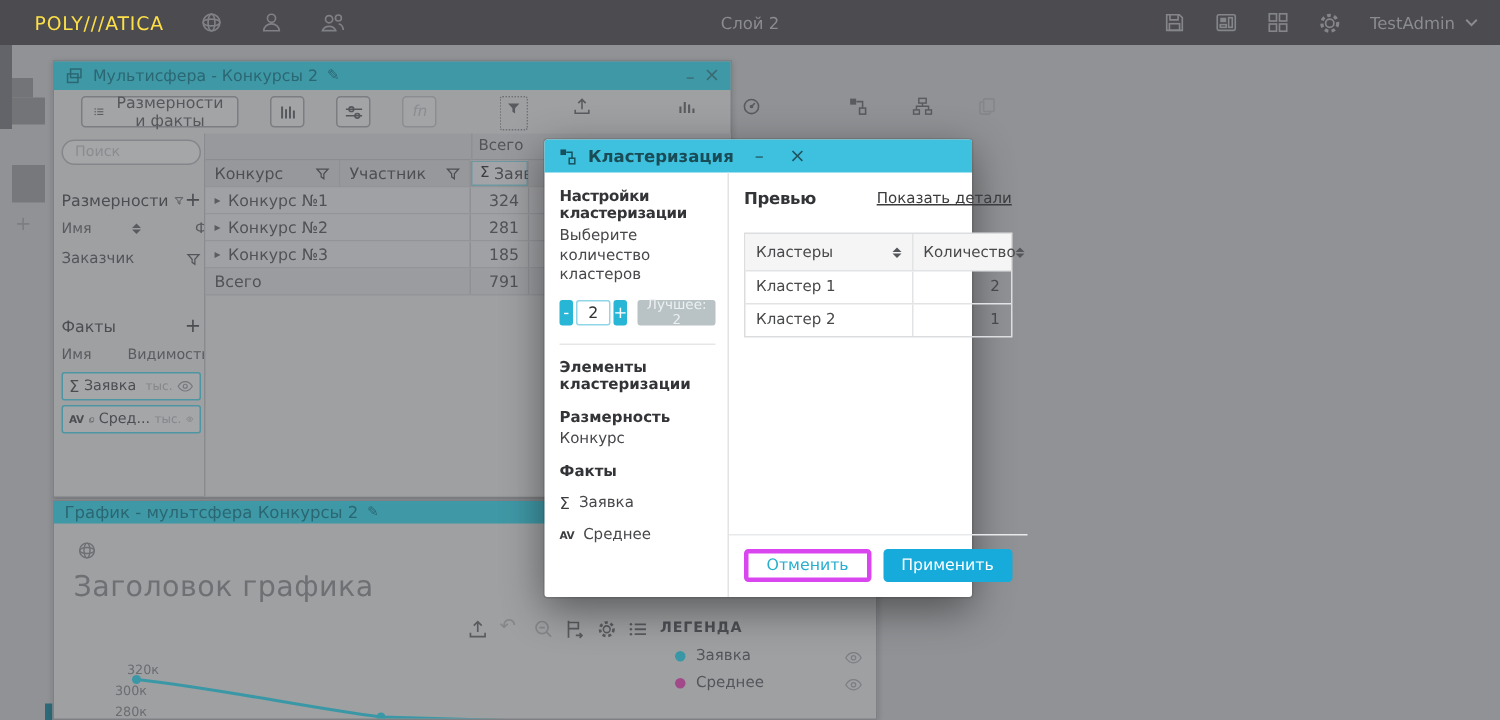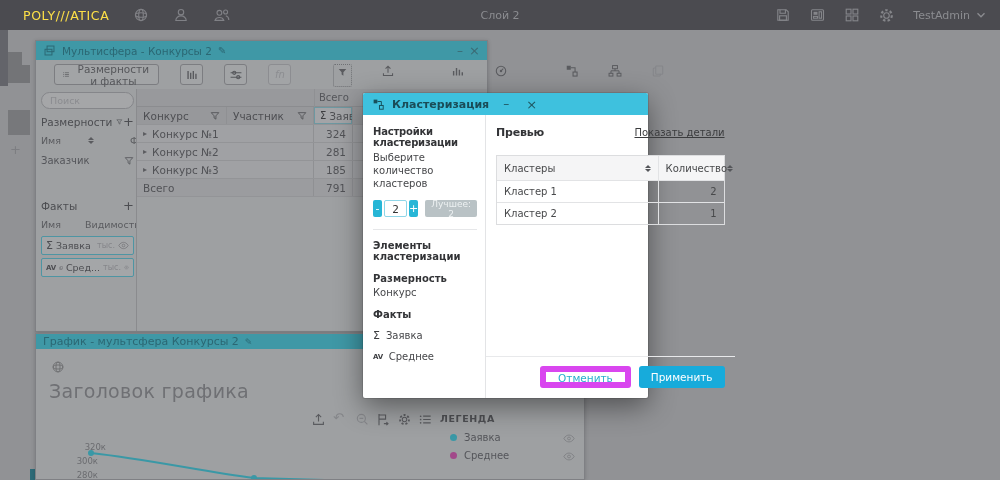--- a/index.html
+++ b/index.html
@@ -24,21 +24,21 @@
   
   .tbtn{display:inline-flex;align-items:center;gap:5px;height:21px;padding:0 7px;border:1px solid #7c7d81;border-radius:3px;color:#565still;color:#56575b;font-size:10.5px;background:rgba(255,255,255,.05);}
   .iconbtn{display:inline-flex;align-items:center;justify-content:center;height:21px;min-width:23px;border:1px solid #7c7d81;border-radius:3px;color:#56575b;background:rgba(255,255,255,.05);}
   .iconbtn.disabled{color:#8c8d91;border-color:#8c8d91;}
   .mini-ico{color:#5a5b5f;}
   .mini-ico.disabled{color:#85868a;}
   .vsep{width:1px;height:14px;background:#838488;}
   
   .search{width:100%;height:17px;border:1px solid #85868a;border-radius:9px;background:#a5a6a8;font-size:9.5px;color:#5a5b5f;padding:0 8px;outline:none;}
   .search::placeholder{color:#8b8c90;}
-  .p-head{display:flex;align-items:center;font-size:10.5px;color:#4c4d51;margin-top:5px;}
+  .p-head{display:flex;align-items:center;font-size:10.5px;color:#4c4d51;margin-top:16px;}
   .p-cols{display:flex;align-items:center;font-size:9.5px;color:#5a5b5f;margin-top:6px;gap:24px;}
   .sort{display:inline-flex;flex-direction:column;gap:1px;margin-left:3px;}
   .sort i{width:0;height:0;border-left:3px solid transparent;border-right:3px solid transparent;}
   .sort .up{border-bottom:3.5px solid currentColor;}
   .sort .dn{border-top:3.5px solid currentColor;}
   .fact-box{display:flex;align-items:center;gap:3px;height:19px;border:1px solid #4e95a3;border-radius:2px;background:#a4a6a8;padding:0 4px;margin-top:3px;font-size:9.5px;color:#4c4d51;}
   .fact-box .unit{font-size:8px;color:#85868a;margin-left:auto;}
   
   .grid{position:absolute;left:100px;top:48px;right:0;bottom:0;border-left:1px solid #8a8b8e;background:#9ea0a2;}
   .g-band{position:absolute;left:0;top:0;right:0;height:18px;background:#98999c;border-bottom:1px solid #8b8c8f;font-size:10px;color:#54555a;}
@@ -77,21 +77,21 @@
   .sym-av{font-size:7px;font-weight:bold;letter-spacing:-.3px;color:#3c3d40;}
   .m-prev-head{display:flex;align-items:center;justify-content:space-between;}
   .m-link{font-size:10px;color:#3b3c3e;text-decoration:underline;}
   .m-table{margin-top:16px;border:1px solid #dcdddf;font-size:10px;color:#48494b;}
   .mt-row{display:flex;height:22px;align-items:center;border-top:1px solid #e2e3e5;}
   .mt-row.hdr{height:24px;background:#f5f5f6;border-top:none;}
   .mt-c1{flex:1;padding:0 7px;display:flex;align-items:center;border-right:1px solid #e2e3e5;height:100%;}
   .mt-c2{width:65px;padding:0 7px;display:flex;align-items:center;height:100%;}
   .mt-c2.num{justify-content:flex-end;}
   .m-footer{border-top:1px solid #e8e9eb;margin:0 -10px;padding:9px 10px 0 10px;display:flex;justify-content:flex-end;gap:8px;}
-  .btn-cancel{height:22px;padding:0 12px;background:#fff;border:6px solid #d946ef;border-radius:3px;color:#27aecd;font-size:10.5px;margin-left:44px;}
+  .btn-cancel{height:22px;padding:0 12px;background:#fff;border:3px solid #d946ef;border-radius:3px;color:#27aecd;font-size:10.5px;}
   .btn-apply{height:22px;padding:0 12px;background:#17abdb;border:none;border-radius:3px;color:#fff;font-size:10.5px;}
 </style>
 </head>
 <body>
 
 <div class="screen">
 
   <div class="topbar">
     <span class="logo">POLY///ATICA</span>
     <span class="tbicon">

